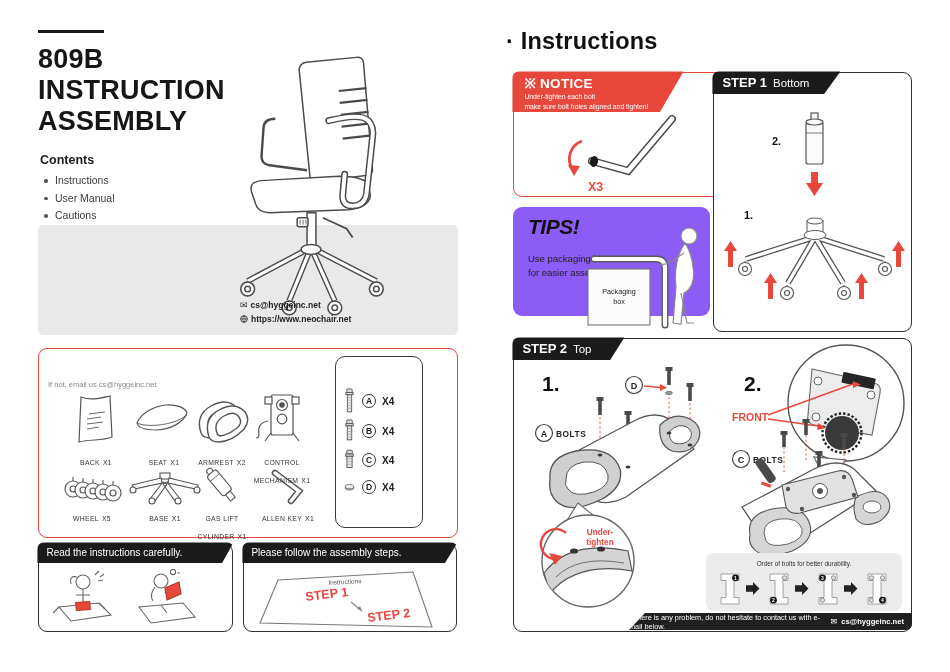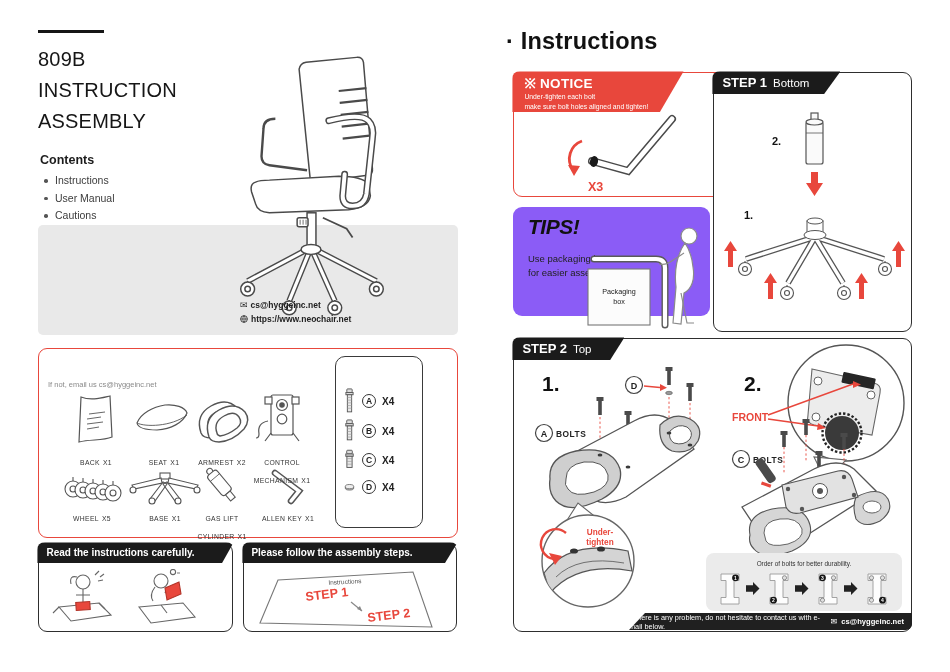--- a/index.html
+++ b/index.html
@@ -9,21 +9,21 @@
     --panel-border:#2e2e2e;
   }
   *{box-sizing:border-box;margin:0;padding:0}
   body{font-family:"Liberation Sans",sans-serif;background:#fff;color:var(--ink)}
   #page{position:relative;width:950px;height:672px;background:#fff;overflow:hidden}
   .abs{position:absolute}
   svg text{font-family:"Liberation Sans",sans-serif}
 
   
   .title-rule{left:38px;top:30px;width:66px;height:3px;background:#161616}
-  .main-title{left:38px;top:44px;font-size:20px;font-weight:normal;line-height:31px;letter-spacing:.2px;color:#161616}
+  .main-title{left:38px;top:44px;font-size:27px;font-weight:bold;line-height:31px;letter-spacing:.2px;color:#161616}
   .contents-h{left:40px;top:153px;font-size:12.5px;font-weight:bold;color:#1c1c1c}
   .contents-list{left:44px;top:172px;font-size:10.5px;color:#3c3c3c}
   .contents-list .ci{position:relative;padding-left:11px;line-height:17.5px}
   .contents-list .ci::before{content:"";position:absolute;left:0;top:7px;width:3.5px;height:3.5px;border-radius:50%;background:#555}
   .gray-box{left:38px;top:225px;width:420px;height:110px;background:#e9e9e9;border-radius:5px}
   .chair{left:212px;top:52px;width:198px;height:281px}
   .contact{left:240px;top:299px;width:208px;text-align:left;font-size:8.5px;font-weight:bold;color:#222;line-height:13.5px}
   .contact .ic{font-weight:normal;font-size:9px;margin-right:3px}
 
   .parts-box{left:38px;top:348px;width:420px;height:190px;border:1.6px solid var(--red);border-radius:9px;background:#fff}
@@ -37,21 +37,21 @@
   .pqty{margin-left:3px}
 
   .bolts-panel{left:296px;top:7px;width:88px;height:172px;border:1.6px solid #3a3a3a;border-radius:10px;background:#fff}
   .bolt-row{left:0;width:100%;height:28px;display:flex;align-items:center}
   .bolt-ic{width:26px;display:flex;justify-content:center}
   .clet{width:14px;height:14px;border:1.2px solid #333;border-radius:50%;font-size:8.5px;font-weight:bold;
     display:flex;align-items:center;justify-content:center;color:#222;background:#fff}
   .bqty{font-size:10px;font-weight:bold;margin-left:6px;color:#222}
 
   .mini-panel{top:543px;height:89px;border:1.6px solid var(--panel-border);border-radius:9px;background:#fff}
-  .mini-banner{left:-1.6px;top:-1.6px;right:-1.6px;height:21px;background:#1b1b1b;color:#fff;font-size:10px;font-weight:bold;
+  .mini-banner{left:-1.6px;top:-1.6px;right:-1.6px;height:21px;background:#1b1b1b;color:#fff;font-size:10px;font-weight:normal;
     line-height:21px;padding-left:9px;border-radius:8px 8px 0 0;clip-path:polygon(0 0,100% 0,94% 100%,0 100%)}
 
   
   .r-title{left:506px;top:28px;font-size:23.5px;font-weight:bold;color:#111;letter-spacing:.2px}
 
   .notice-panel{left:513px;top:72px;width:236px;height:125px;border:1.6px solid var(--red);border-radius:9px;background:#fff}
   .notice-head{left:-1.6px;top:-1.6px;width:184px;height:41px;background:var(--red);border-radius:8px 0 0 0;
     clip-path:polygon(0 0,93% 0,80% 100%,0 100%);color:#fff;padding:3px 0 0 12px}
   .notice-head .nh{font-size:13.5px;font-weight:bold;letter-spacing:.3px}
   .notice-head .nl{font-size:6.8px;line-height:9.5px}

